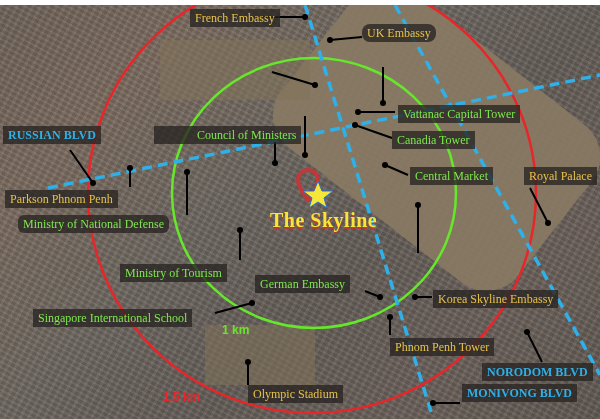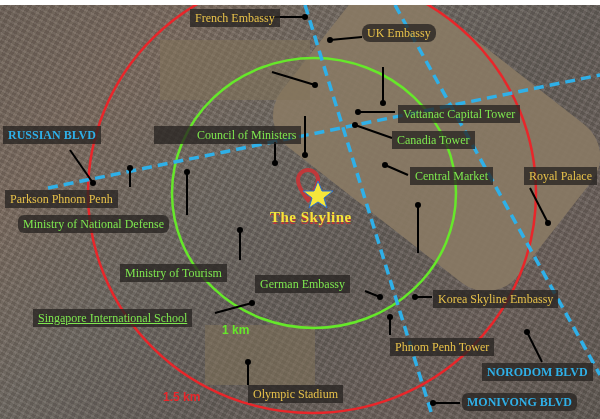--- a/index.html
+++ b/index.html
@@ -25,21 +25,21 @@
   svg.overlay { position: absolute; left: 0; top: 0; }
   .label {
     position: absolute; background: rgba(40,36,33,0.78); padding: 1px 5px;
     font-size: 12px; line-height: 16px; white-space: nowrap;
   }
   .gold { color: #e8c24a; }
   .green { color: #7ee84f; }
   .blue { color: #2fb0e8; font-weight: bold; font-size: 12px; }
   .dist { position: absolute; font-family: "Liberation Sans", sans-serif; font-weight: bold; font-size: 12px; }
   .skyline {
-    position: absolute; left: 270px; top: 204px; font-size: 15px; font-weight: bold;
+    position: absolute; left: 270px; top: 204px; font-size: 20px; font-weight: bold;
     color: #f5e63a; text-shadow: 0 2px 0 #b83a3a; white-space: nowrap; letter-spacing: 0.5px;
   }
 </style>
 </head>
 <body>
 
 <div id="map">
   <div class="texture"></div>
   <div class="river"></div>
   <div class="field" style="left:160px;top:35px;width:150px;height:60px;"></div>
@@ -105,33 +105,33 @@
       <path d="M298 175 a10 10 0 1 1 20 0 c0 8 -10 20 -10 20 c0 0 -10 -12 -10 -20z" fill="none" stroke="#c0383a" stroke-width="4"></path>
     </g>
 
     <polygon points="318,176 322,186 333,186 324,193 327,203 318,197 309,203 312,193 303,186 314,186" fill="#f5e63a" stroke="#2a6fd0" stroke-width="1"></polygon>
   </svg>
 
   <div class="skyline">The Skyline</div>
 
   <div class="label blue" style="left:3px;top:121px;">RUSSIAN BLVD</div>
   <div class="label blue" style="left:482px;top:358px;">NORODOM BLVD</div>
-  <div class="label blue" style="left:462px;top:388px;border-radius:6px;">MONIVONG BLVD</div>
+  <div class="label blue" style="left:462px;top:379px;">MONIVONG BLVD</div>
 
   <div class="label gold" style="left:162px;top:4px;margin-left:28px;">French Embassy</div>
   <div class="label gold" style="left:362px;top:19px;border-radius:8px;">UK Embassy</div>
   <div class="label green" style="left:398px;top:100px;">Vattanac Capital Tower</div>
   <div class="label green" style="left:154px;top:121px;padding-left:43px;">Council of Ministers</div>
   <div class="label green" style="left:392px;top:126px;">Canadia Tower</div>
   <div class="label green" style="left:410px;top:162px;">Central Market</div>
   <div class="label gold" style="left:524px;top:162px;">Royal Palace</div>
   <div class="label gold" style="left:5px;top:185px;">Parkson Phnom Penh</div>
   <div class="label green" style="left:18px;top:210px;border-radius:6px;">Ministry of National Defense</div>
   <div class="label green" style="left:120px;top:259px;">Ministry of Tourism</div>
   <div class="label green" style="left:255px;top:270px;">German Embassy</div>
   <div class="label gold" style="left:433px;top:285px;">Korea Skyline Embassy</div>
-  <div class="label green" style="left:33px;top:304px;text-decoration:underline;">Singapore International School</div>
+  <div class="label green" style="left:33px;top:304px;">Singapore International School</div>
   <div class="label gold" style="left:390px;top:333px;">Phnom Penh Tower</div>
   <div class="label gold" style="left:248px;top:380px;">Olympic Stadium</div>
 
   <div class="dist" style="left:222px;top:318px;color:#66e82a;">1 km</div>
   <div class="dist" style="left:163px;top:385px;color:#e8262a;">1.5 km</div>
 </div>
 
 </body></html>

